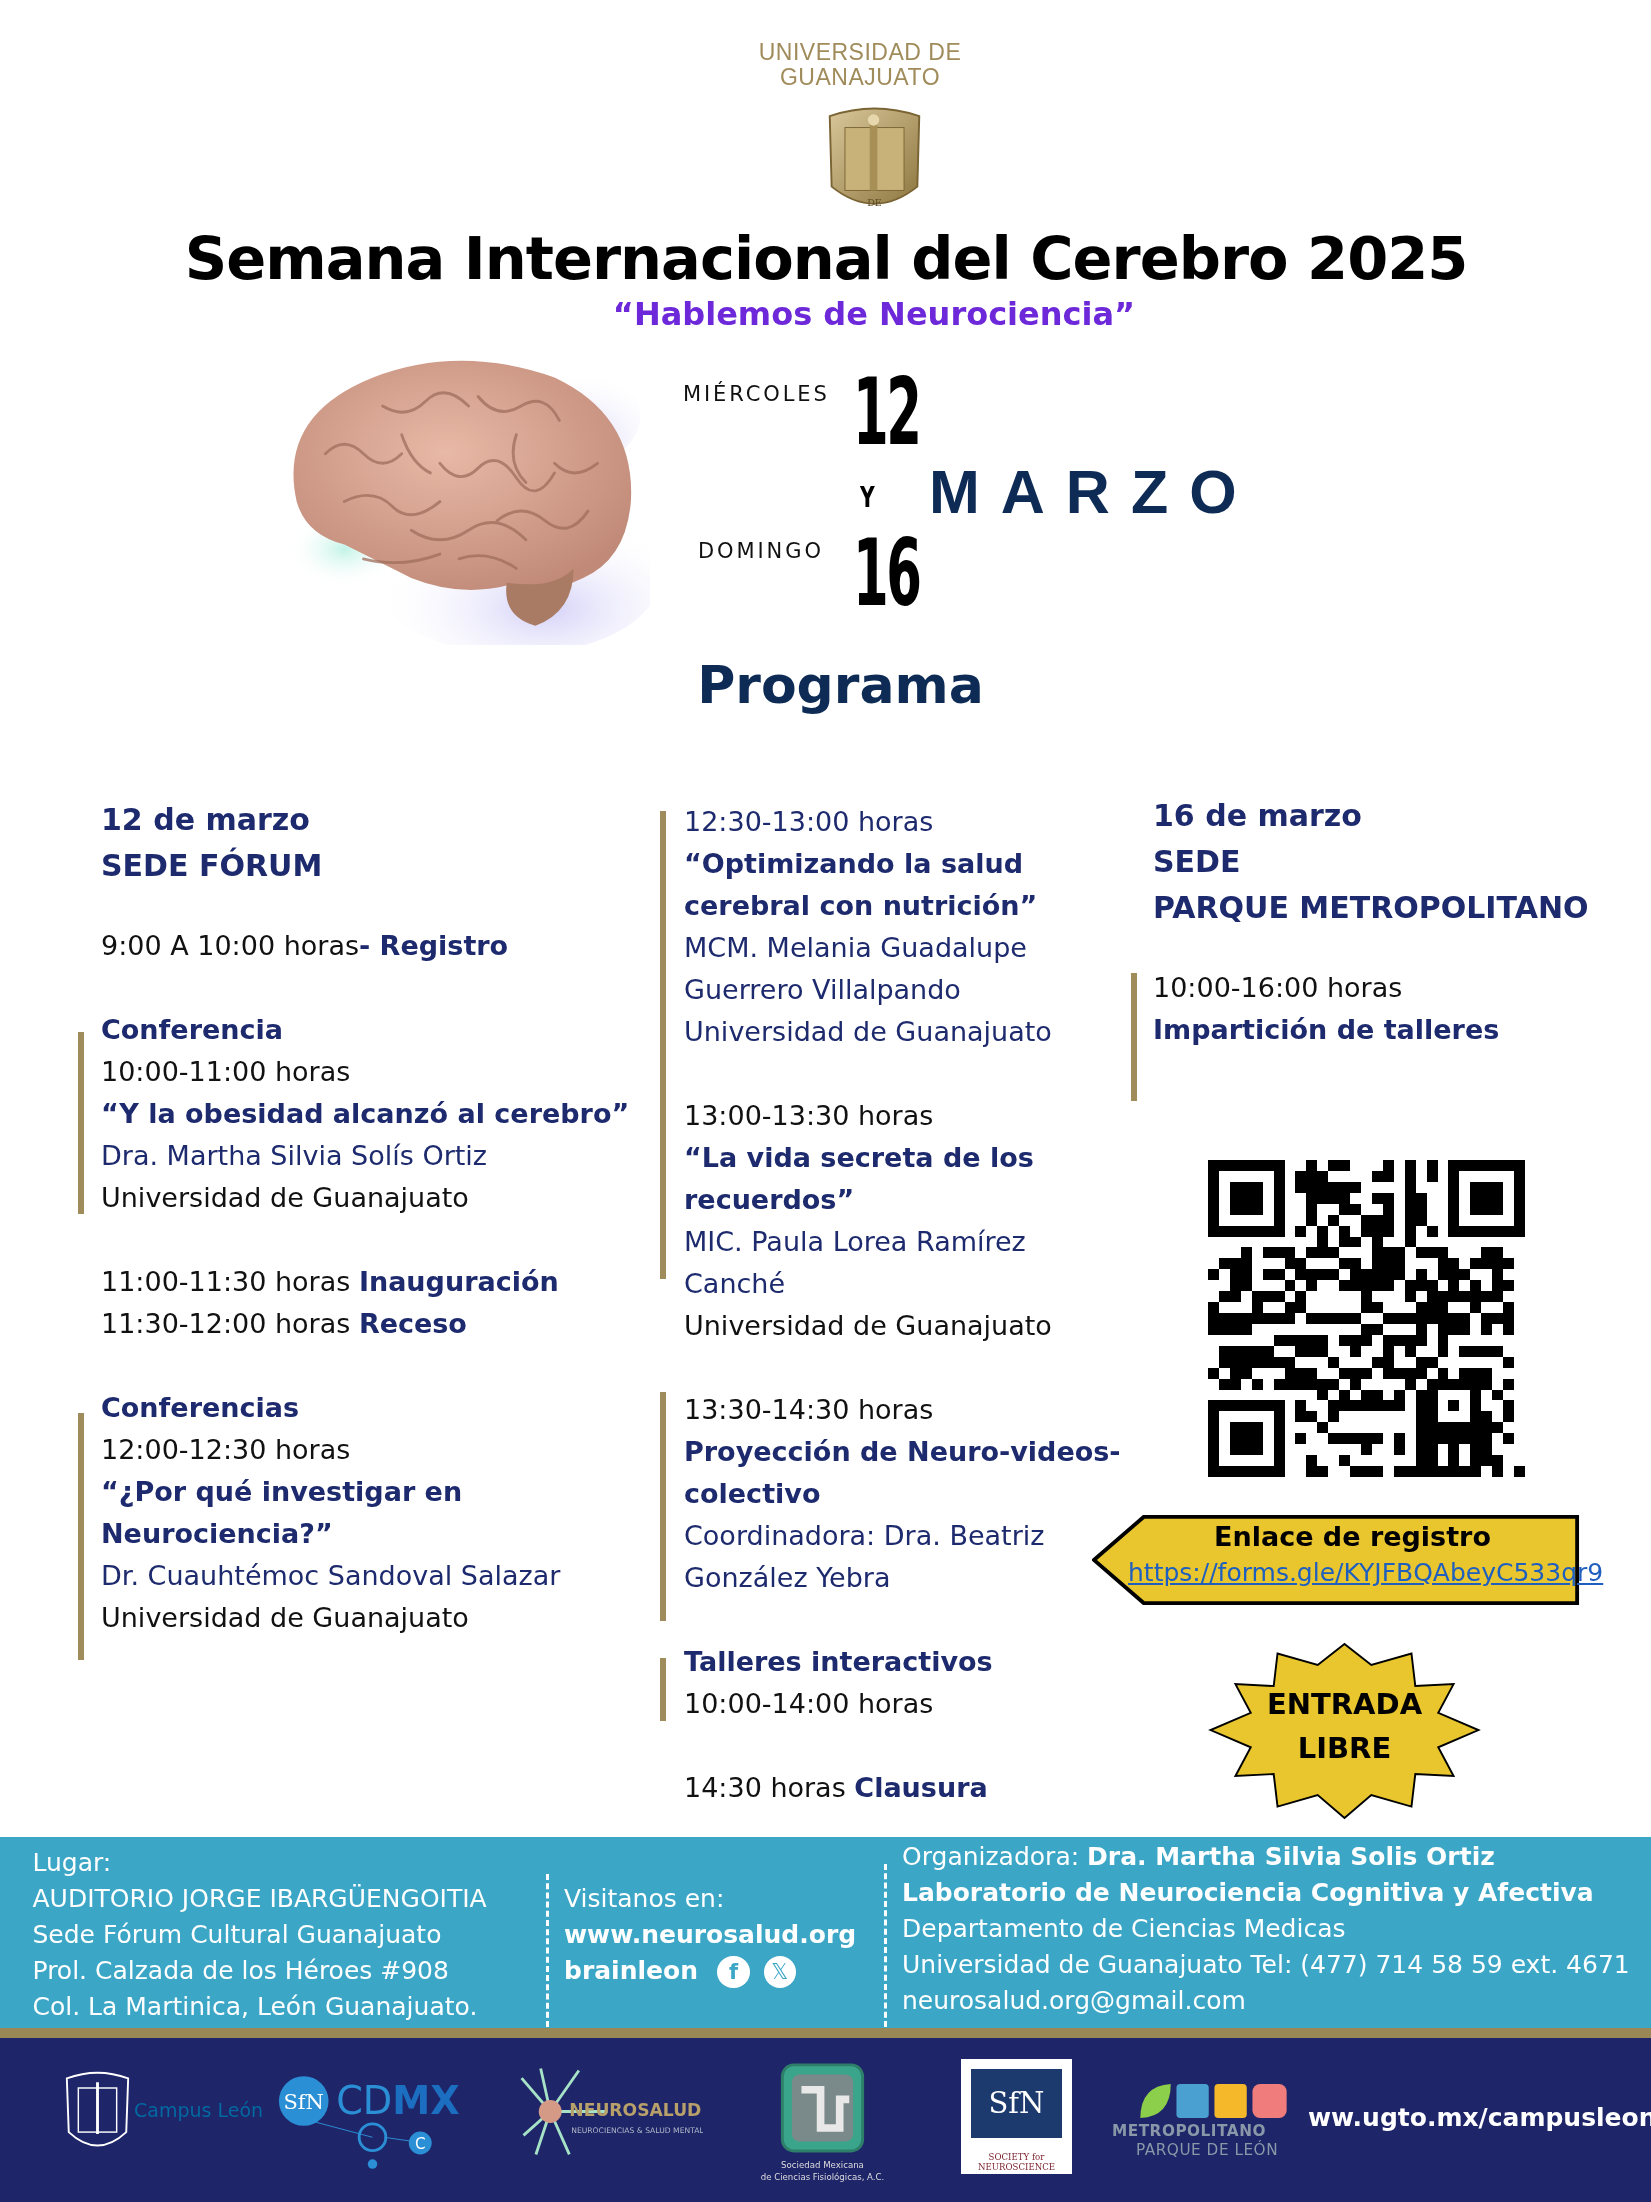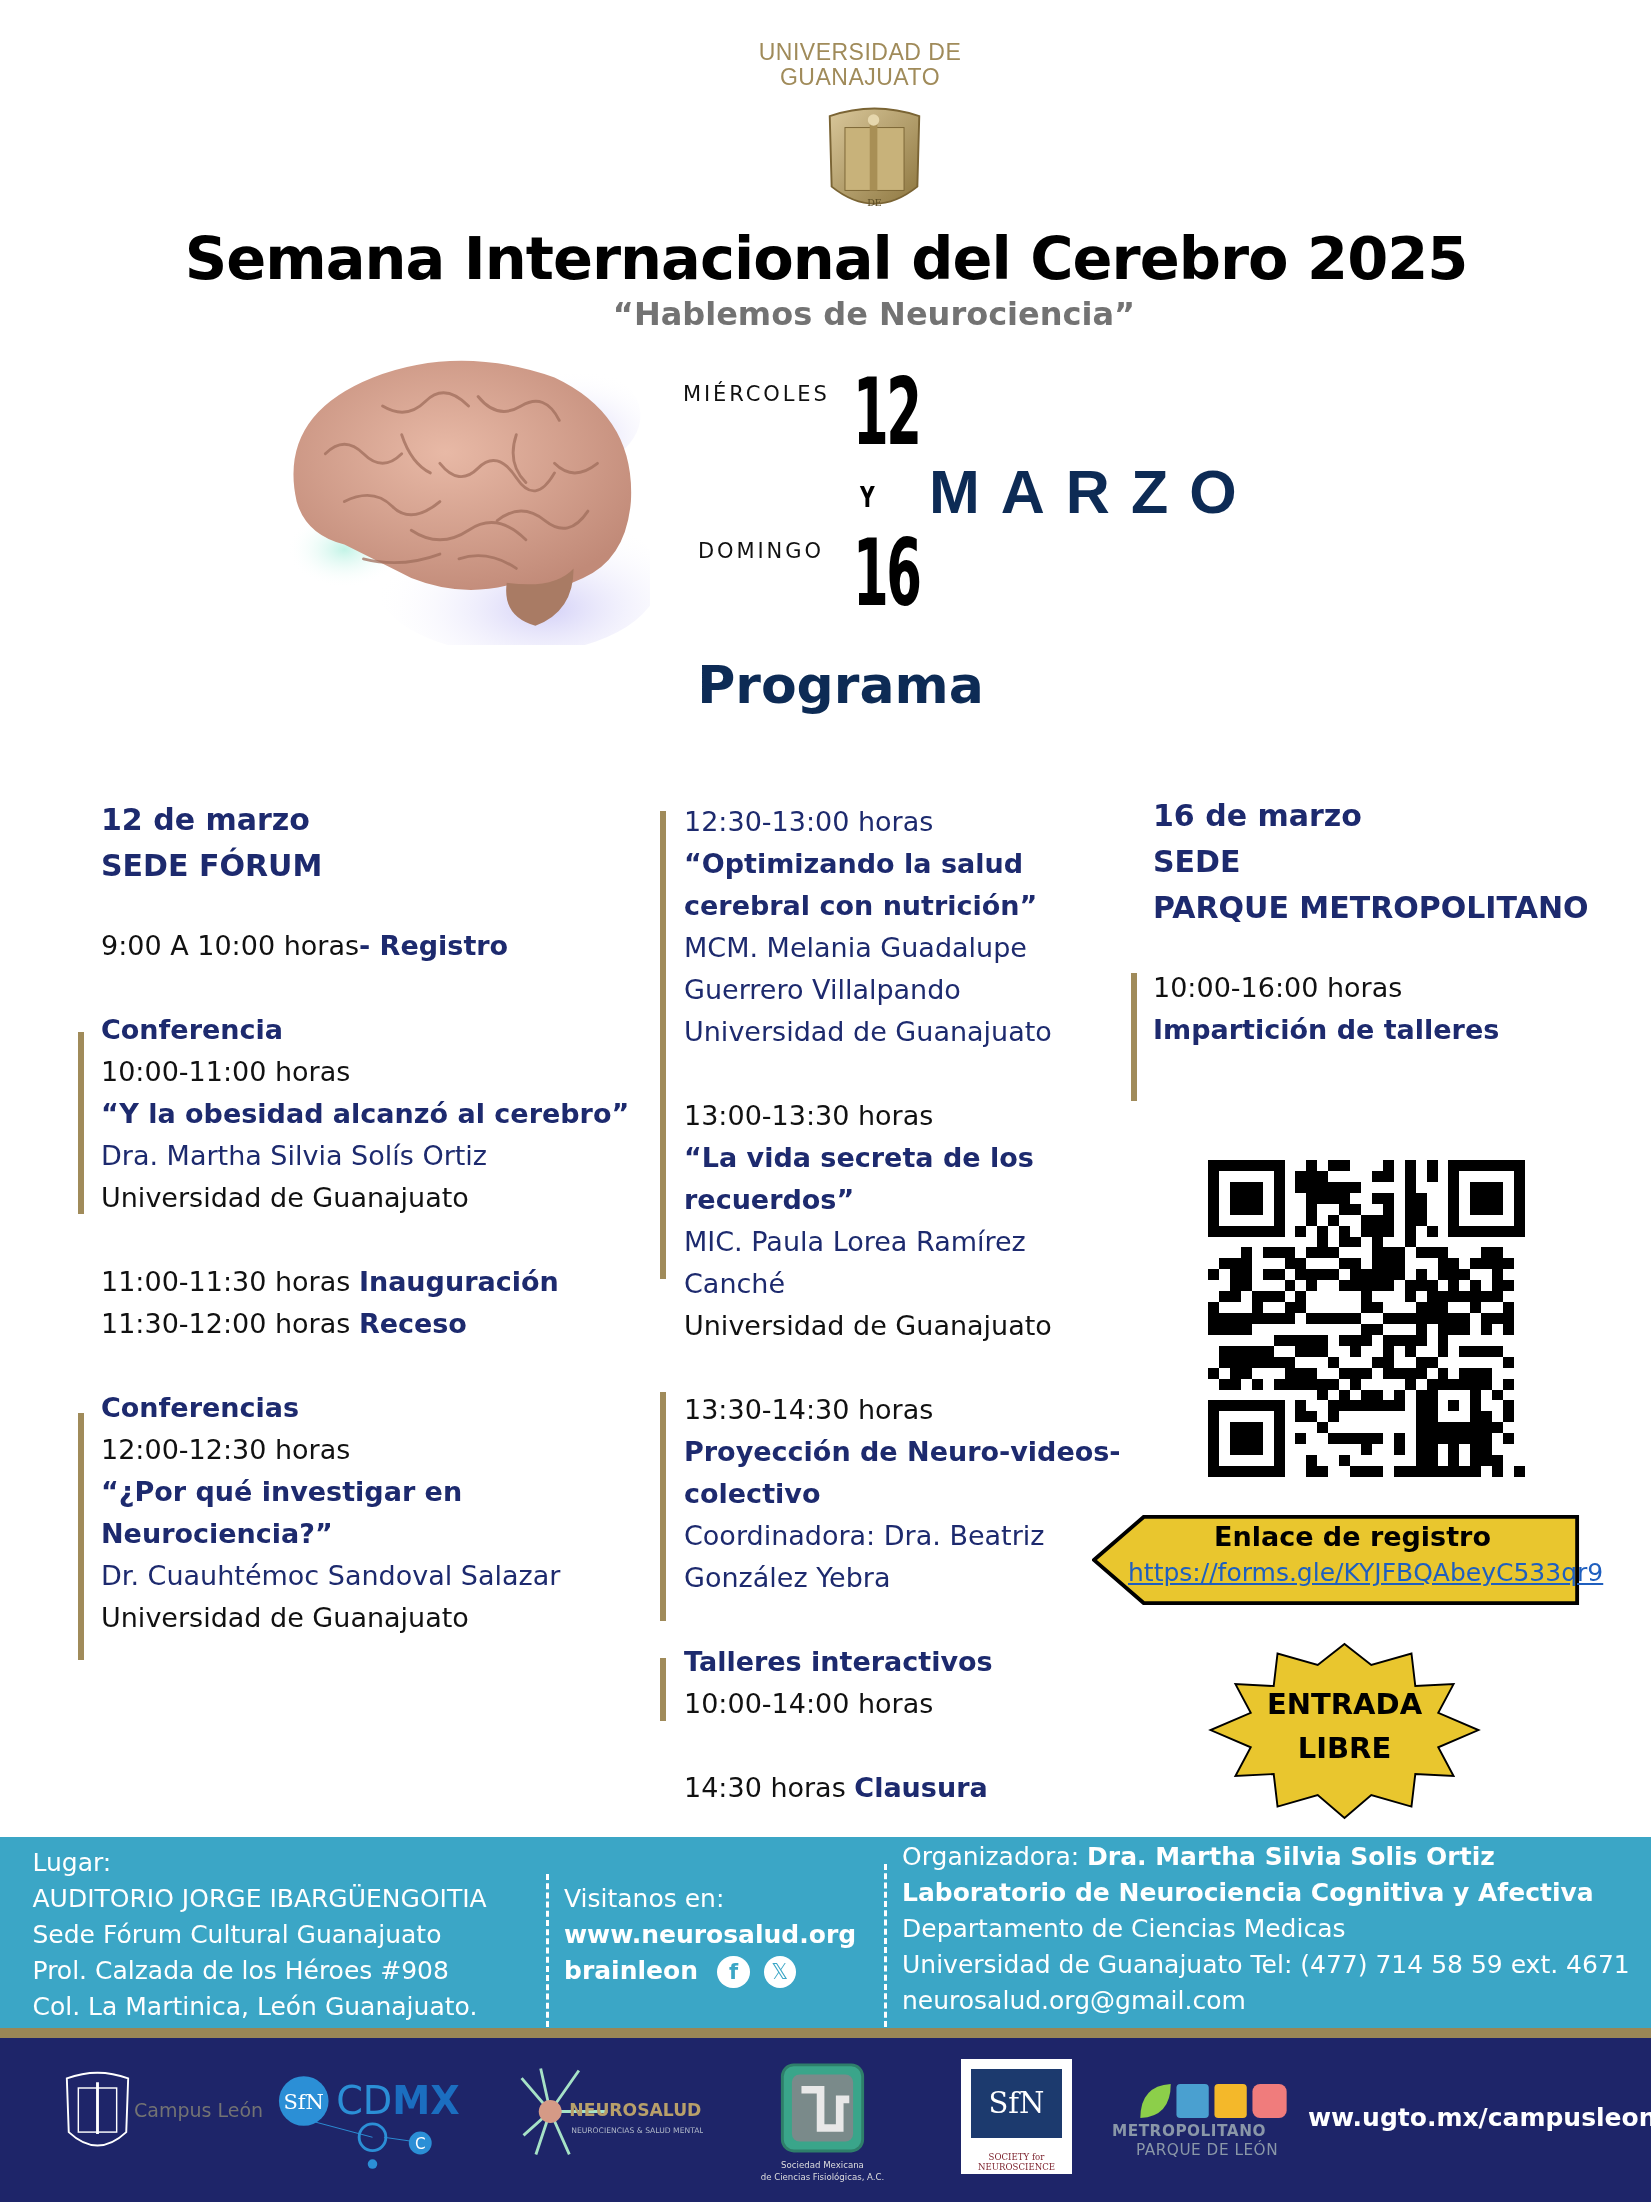--- a/index.html
+++ b/index.html
@@ -4,21 +4,21 @@
 <style>
   * { box-sizing: border-box; margin: 0; padding: 0; }
   html, body { width: 1652px; height: 2202px; background: #ffffff; overflow: hidden; }
   body { position: relative; font-family: "DejaVu Sans", sans-serif; color: #111; }
   .abs { position: absolute; }
 
   
   .uni-name { left: 669px; top: 40px; width: 382px; text-align: center; color: #a08b5a; font-family: "Liberation Sans", sans-serif; font-size: 23px; line-height: 25px; letter-spacing: 0.5px; }
   .crest { left: 822px; top: 99px; width: 105px; height: 120px; }
   .title { left: 0; top: 218px; width: 1652px; text-align: center; font-family: "DejaVu Sans", sans-serif; font-weight: bold; font-size: 59px; line-height: 82px; color: #000; letter-spacing: -1px; }
-  .subtitle { left: 0; top: 293px; width: 1652px; text-align: center; padding-left: 96px; font-weight: bold; font-size: 32px; line-height: 42px; color: #737373; }
+  .subtitle { left: 0; top: 293px; width: 1652px; text-align: center; padding-left: 96px; font-weight: bold; font-size: 32px; line-height: 42px; color: #6d28d9; }
 
   .brain { left: 268px; top: 339px; width: 382px; height: 306px; }
 
   .dayname { font-family: "DejaVu Sans", sans-serif; font-size: 21px; letter-spacing: 2.9px; color: #111; }
   .daynum { font-family: "DejaVu Sans Condensed", "DejaVu Sans", sans-serif; font-weight: bold; font-size: 92px; line-height: 92px; color: #000; transform: scaleX(0.62); transform-origin: left top; letter-spacing: -3.8px; }
   .y-letter { font-weight: bold; font-size: 29px; color: #000; transform: scaleX(0.7); transform-origin: left top; }
   .marzo { font-family: "Liberation Sans", sans-serif; font-weight: bold; font-size: 61px; letter-spacing: 21px; color: #0d2b55; }
 
   .programa { left: 0; top: 655px; width: 1652px; text-align: center; padding-left: 29px; font-weight: bold; font-size: 52px; color: #0d2b55; }
 
@@ -40,21 +40,21 @@
 
   
   .band { left: 0; top: 1837px; width: 1652px; height: 191px; background: #3ba6c6; }
   .gold-line { left: 0; top: 2028px; width: 1652px; height: 9.6px; background: #9a8756; }
   .footer { left: 0; top: 2038px; width: 1652px; height: 164px; background: #1e2569; }
   .band-text { color: #fff; font-family: "DejaVu Sans", sans-serif; font-size: 25px; line-height: 36px; }
   .dash { position: absolute; width: 0; border-left: 3.8px dashed #fff; }
 
   .social { display: inline-block; width: 32.5px; height: 32.5px; border-radius: 50%; background: #fff; vertical-align: middle; text-align: center; line-height: 32.5px; font-size: 21px; font-weight: bold; }
 
-  .logo-text { color: #737373; font-size: 19px; }
+  .logo-text { color: #0369a1; font-size: 19px; }
 </style>
 </head>
 <body>
 
 <div class="abs uni-name">
   <div>UNIVERSIDAD DE</div>
   <div>GUANAJUATO</div>
 </div>
 <svg class="abs crest" viewBox="0 0 110 126">
   <defs>

